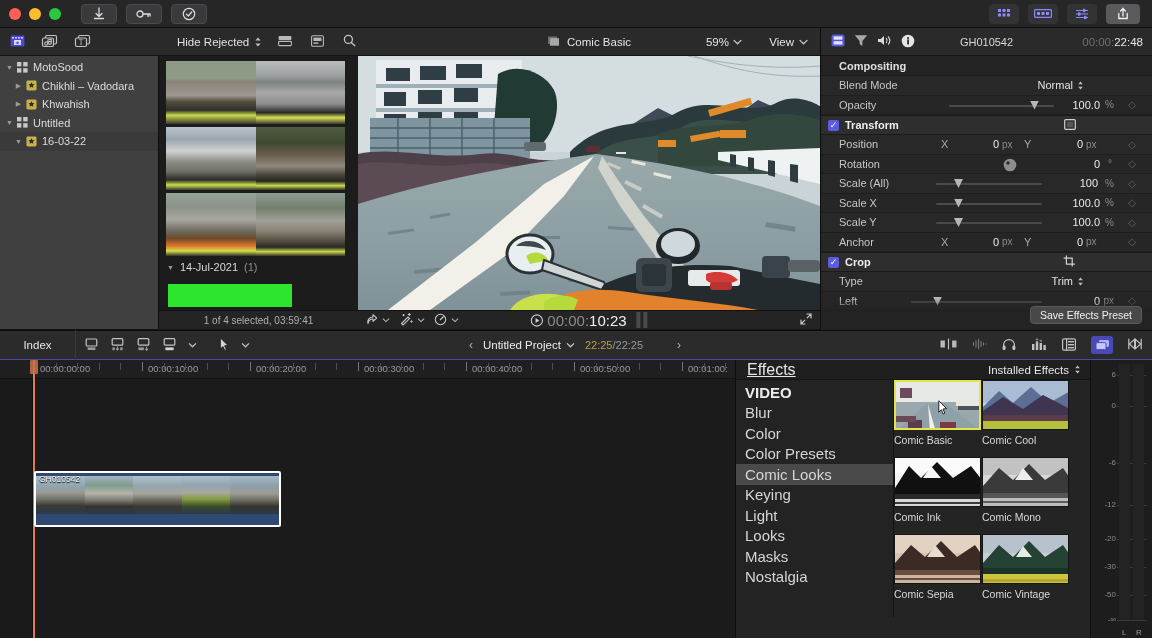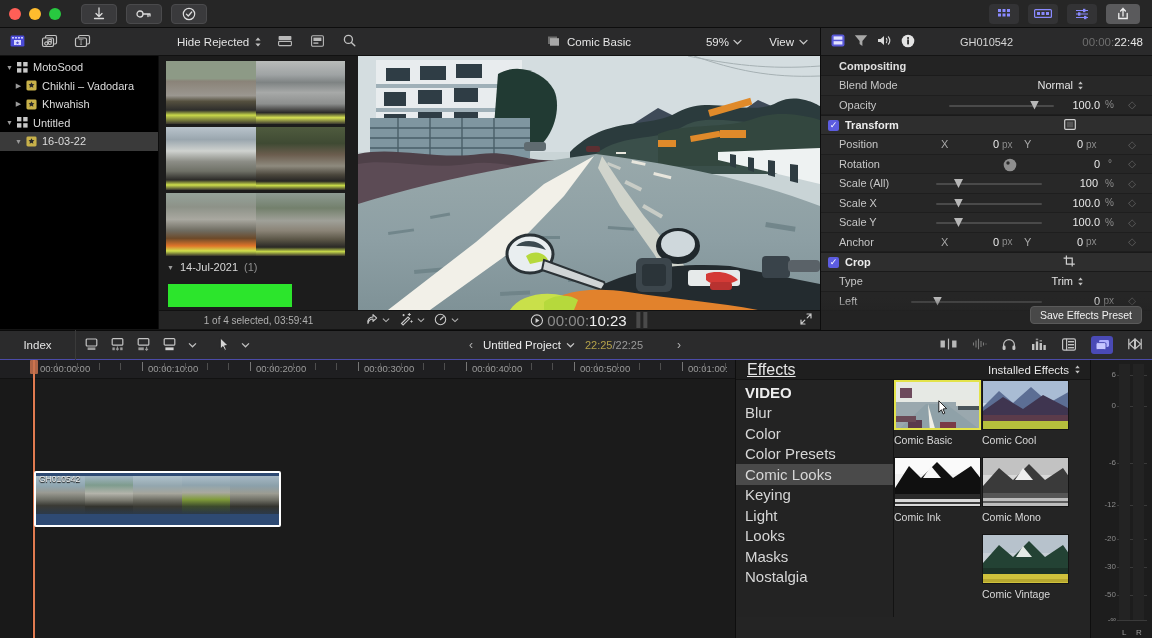--- a/index.html
+++ b/index.html
@@ -52,21 +52,21 @@
     position: absolute; left: 358px; top: 28px; width: 462px; height: 28px;
     display: flex; align-items: center; justify-content: center; gap: 7px;
     font-size: 11.5px; color: #e5e5e5;
   }
   .viewer-hdr .zoomv { position: absolute; right: 78px; display: flex; gap: 4px; align-items: center; }
   .viewer-hdr .viewv { position: absolute; right: 12px; display: flex; gap: 5px; align-items: center; }
 
   
   .sidebar {
     position: absolute; left: 0; top: 56px; width: 159px; height: 273px;
-    background: #000000; border-right: 1px solid #0d0d0d;
+    background: #404040; border-right: 1px solid #0d0d0d;
     padding-top: 2px; overflow: hidden;
   }
   .lib-row { height: 18.5px; display: flex; align-items: center; font-size: 11px; color: #dcdcdc; padding-left: 4px; }
   .lib-row.sel { background: #3a3a3a; }
   .lib-row .tri { width: 11px; font-size: 7px; color: #9a9a9a; text-align: center; }
   .lib-row .ico { width: 15px; display: flex; align-items: center; justify-content: center; }
   .lib-row.ind { padding-left: 13px; }
   .lib-row .nm { margin-left: 3px; }
 
   
@@ -1027,20 +1027,32 @@
                 <rect width="87" height="50" fill="#d8d8d8"></rect>
                 <rect width="87" height="17" fill="#c2c2c2"></rect>
                 <path d="M0 28 L16 10 L30 22 L46 6 L62 22 L80 10 L87 20 L87 35 L0 35Z" fill="#3a3a3a"></path>
                 <path d="M40 10 L50 22 L32 22Z" fill="#ededed"></path>
                 <rect y="35" width="87" height="5" fill="#555"></rect>
                 <rect y="40" width="87" height="10" fill="#bdbdbd"></rect>
                 <rect y="43" width="87" height="2" fill="#5e5e5e"></rect>
               </svg></div>
             <div class="fx-label">Comic Mono</div>
           </div>
+          <div class="fx-item" style="left: 0px; top: 154px;">
+            <div class="fx-thumb"><svg width="87" height="50" viewBox="0 0 87 50">
+                <rect width="87" height="50" fill="#d6c3b0"></rect>
+                <rect width="87" height="18" fill="#e2d2c2"></rect>
+                <path d="M0 28 L16 10 L30 22 L46 6 L62 22 L80 10 L87 20 L87 35 L0 35Z" fill="#3c2a24"></path>
+                <path d="M40 10 L50 22 L32 22Z" fill="#e8dccf"></path>
+                <rect y="35" width="87" height="5" fill="#6a4c3c"></rect>
+                <rect y="40" width="87" height="10" fill="#cbb49e"></rect>
+                <rect y="43" width="87" height="2" fill="#6a4c3c"></rect>
+              </svg></div>
+            <div class="fx-label">Comic Sepia</div>
+          </div>
           <div class="fx-item" style="left: 88px; top: 154px;">
             <div class="fx-thumb"><svg width="87" height="50" viewBox="0 0 87 50">
                 <rect width="87" height="50" fill="#c8cfd6"></rect>
                 <rect width="87" height="18" fill="#b7c2cc"></rect>
                 <path d="M0 28 L16 10 L30 22 L46 6 L62 22 L80 10 L87 20 L87 33 L0 33Z" fill="#234234"></path>
                 <path d="M40 11 L49 22 L33 22Z" fill="#e4eae6"></path>
                 <rect y="33" width="87" height="6" fill="#1c3328"></rect>
                 <rect y="39" width="87" height="11" fill="#cfc23c"></rect>
                 <rect y="44" width="87" height="3" fill="#b7a82f"></rect>
               </svg></div>

